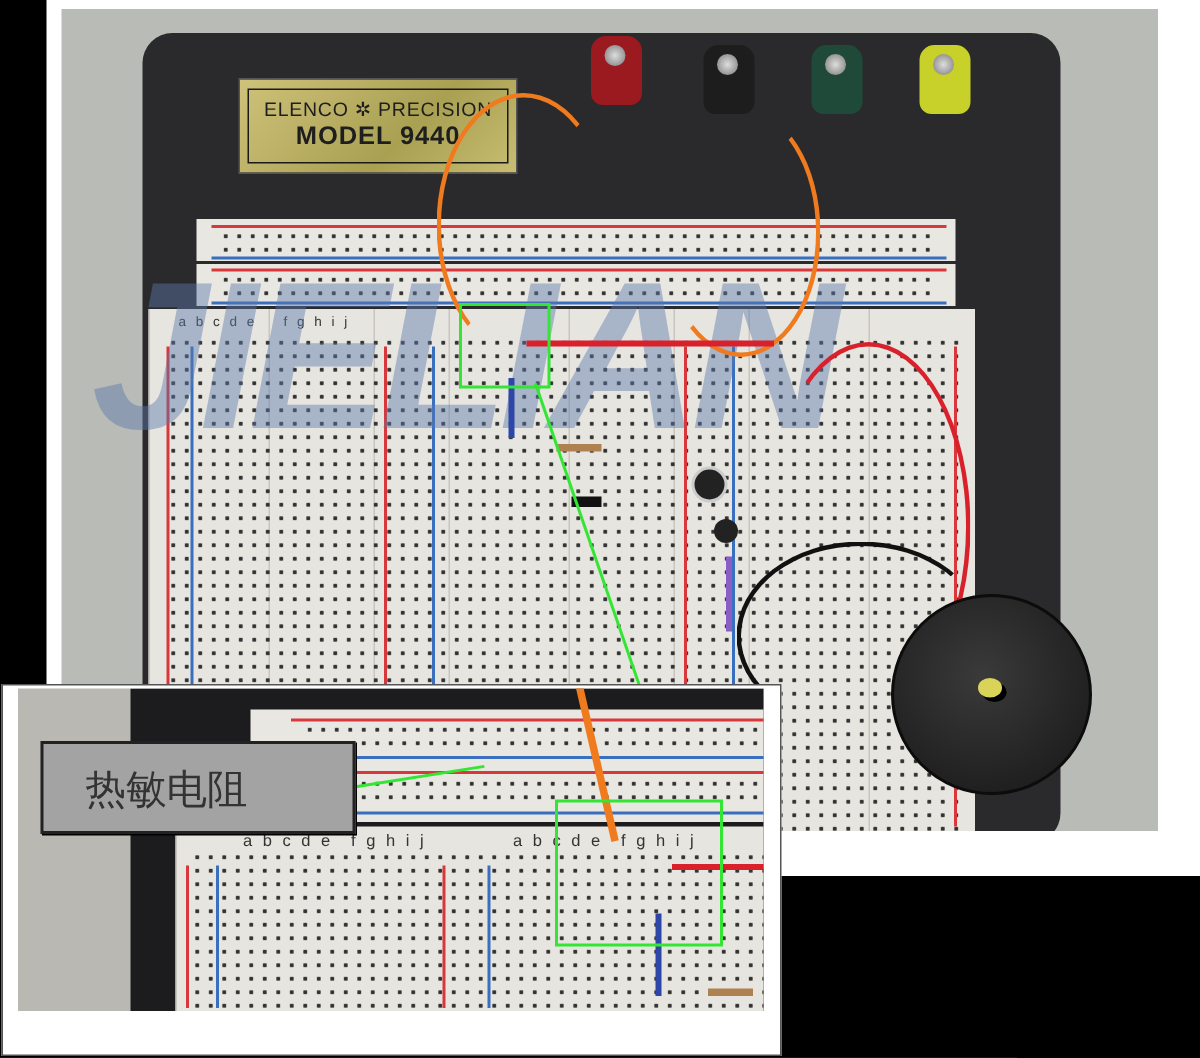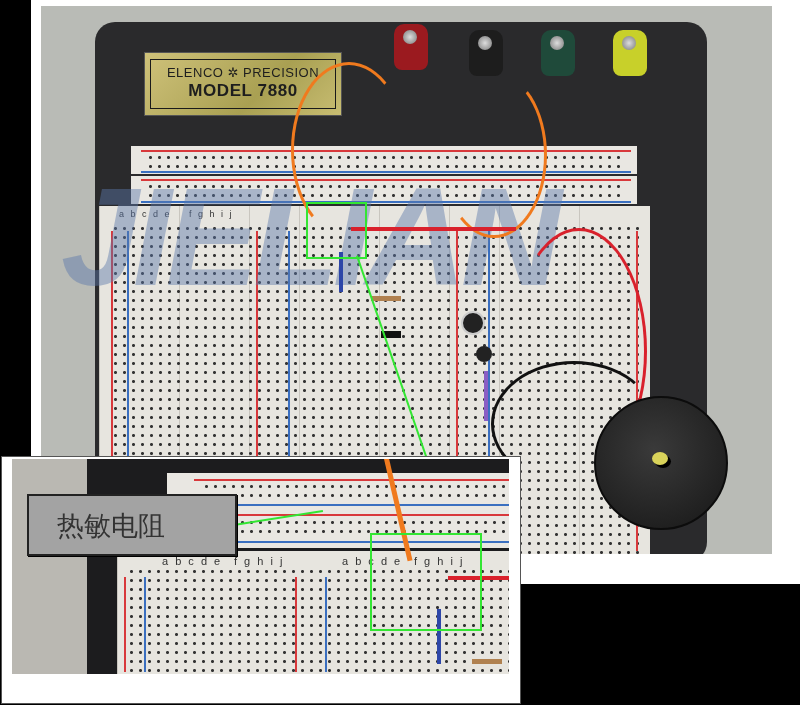--- a/index.html
+++ b/index.html
@@ -28,24 +28,24 @@
   .callout span{position:absolute;left:28px;top:12px;font-size:27px;color:#333;font-family:"DejaVu Sans",sans-serif;}
   .collabel{position:absolute;font-size:9px;color:#333;letter-spacing:2px;font-family:"Liberation Sans",sans-serif;}
 </style>
 </head>
 <body>
 
 <div class="frame">
   <div class="photo">
     <div class="board"></div>
 
-    <div class="label-plate" style="left:103px;top:46px;padding-left:12px;">
+    <div class="label-plate" style="left:118px;top:46px;">
       <div class="inner">
         <div class="lp1">ELENCO ✲ PRECISION</div>
-        <div class="lp2">MODEL 7880</div>
+        <div class="lp2">MODEL 9440</div>
       </div>
     </div>
 
     <div class="post" style="left:353px;top:18px;background:#9b1a1f;"></div>
     <div class="post" style="left:428px;top:24px;background:#1d1d1d;"></div>
     <div class="post" style="left:500px;top:24px;background:#1f4a3a;"></div>
     <div class="post" style="left:572px;top:24px;background:#c8d02a;"></div>
 
     <div class="rail" style="left:90px;top:140px;width:506px;height:28px;"></div>
     <div class="strip" style="left:100px;top:144px;width:490px;background:#d8383b;"></div>

